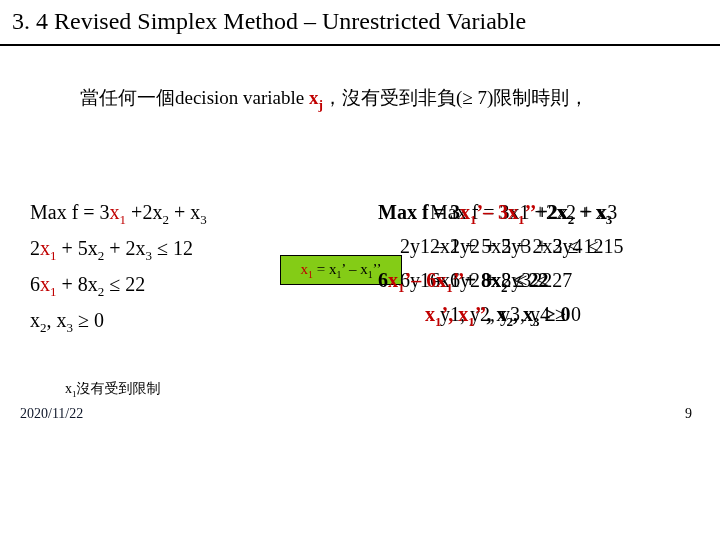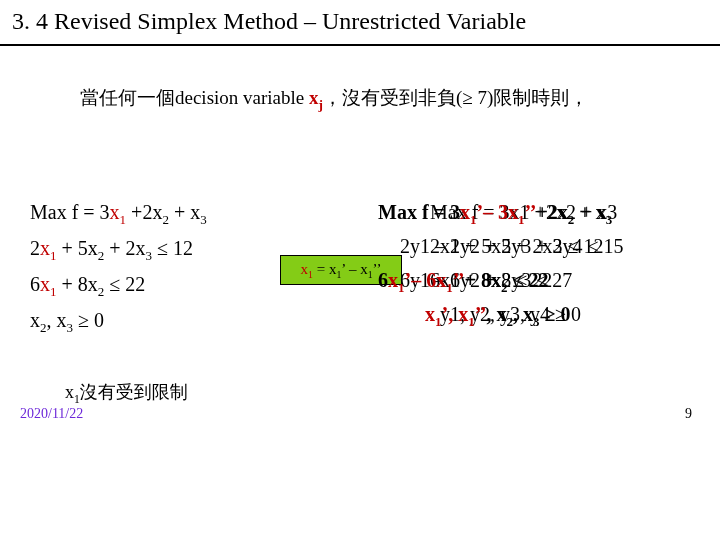--- a/index.html
+++ b/index.html
@@ -88,29 +88,29 @@
     top: 0;
     white-space: nowrap;
   }
   .layer .hl { color: #c00000; }
   .layer .sub { font-size: 0.65em; vertical-align: sub; }
   .back { color: #000; }
   .note {
     position: absolute;
     left: 65px;
     top: 380px;
-    font-size: 18px;
+    font-size: 14px;
   }
   .note .sub { font-size: 0.65em; vertical-align: sub; }
   .footer-l {
     position: absolute;
     left: 20px;
     bottom: 14px;
     font-size: 14px;
-    color: #6d28d9;
+    color: #0f172a;
   }
   .footer-r {
     position: absolute;
     right: 28px;
     bottom: 14px;
     font-size: 14px;
     color: #000;
   }
 </style>
 </head>

